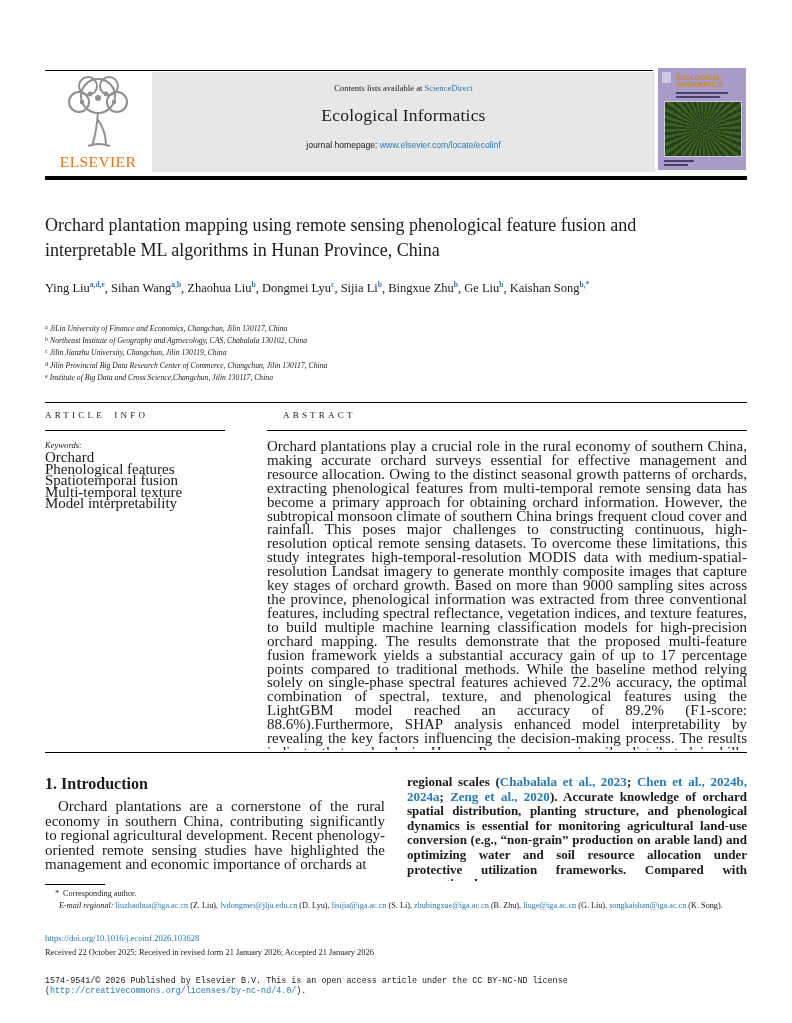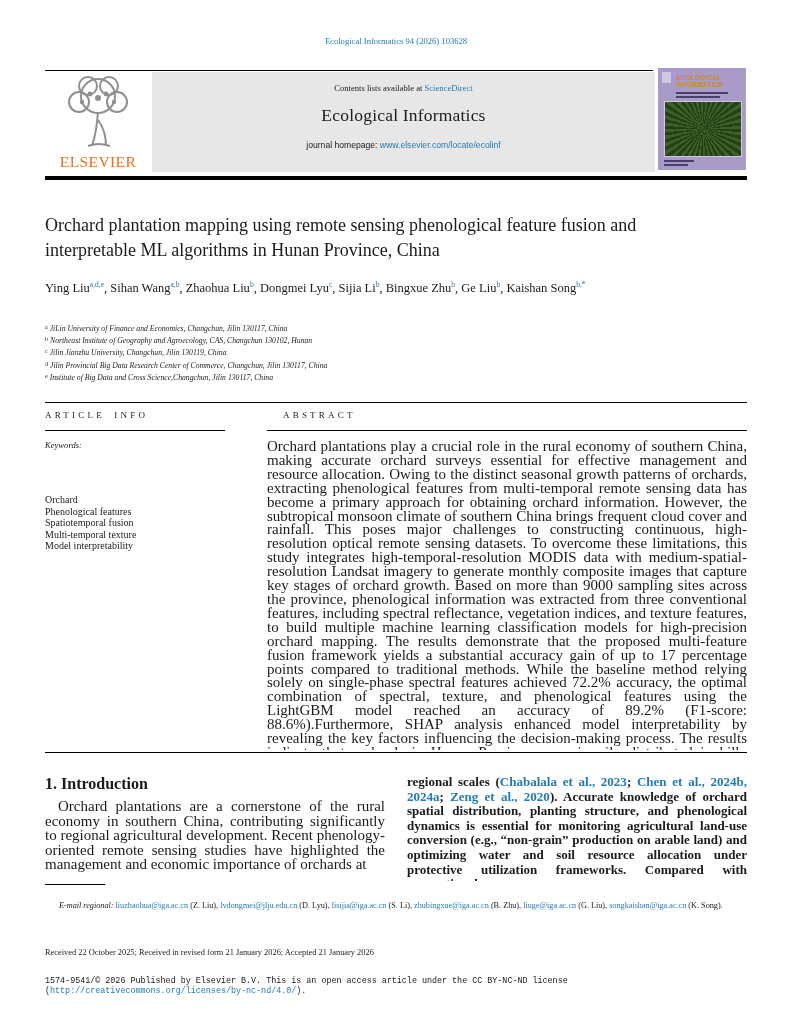--- a/index.html
+++ b/index.html
@@ -36,30 +36,30 @@
   .cover .sub2{top:28px;width:44px;}
   .cover .art{position:absolute;top:33px;left:6px;width:76px;height:54px;border:1px solid #cfc8e2;
      background:repeating-conic-gradient(#23401a 0deg 5deg,#3d6123 5deg 10deg);}
   .cover .bline1,.cover .bline2{position:absolute;left:6px;height:2px;background:#4a3f6b;}
   .cover .bline1{top:92px;width:30px;}
   .cover .bline2{top:96px;width:24px;}
 
   
   .atitle{top:213px;left:45px;width:625px;font-size:18px;line-height:24.5px;}
   .authors{top:276px;left:45px;width:655px;font-size:12.5px;line-height:17.5px;}
-  .authors sup{font-size:7.5px;vertical-align:5px;}
+  .authors sup{font-size:7.5px;vertical-align:5px;font-weight:bold;}
   .affils{top:322px;left:45px;width:660px;font-size:7.7px;line-height:11.2px;font-style:italic;}
   .affils sup{font-style:normal;font-size:6px;margin-right:2px;vertical-align:2px;}
 
   
   .sec-rule-top{top:402px;left:45px;width:702px;height:1px;}
   .info-head{top:410px;left:45px;font-size:9px;letter-spacing:3.2px;word-spacing:4px;}
   .info-rule{top:430px;left:45px;width:180px;height:1px;}
   .kw-label{top:440px;left:45px;font-size:8.6px;}
-  .kw-list{top:452px;left:45px;width:190px;font-size:10px;line-height:11.6px;margin-top:42px;}
+  .kw-list{top:452px;left:45px;width:190px;font-size:15px;line-height:11.6px;}
   .abs-head{top:410px;left:267px;font-size:9px;letter-spacing:3.2px;margin-left:16px;}
   .abs-rule{top:430px;left:267px;width:480px;height:1px;}
   .abs-text{top:440px;left:267px;width:480px;height:310px;overflow:hidden;
             font-size:15px;line-height:13.9px;}
   .sec-rule-bot{top:752px;left:45px;width:702px;height:1px;}
 
   
   .intro-head{top:775px;left:45px;font-size:16px;font-weight:bold;}
   .intro-col1{top:799px;left:45px;width:340px;height:82px;overflow:hidden;
               font-size:15px;line-height:14.6px;text-indent:13px;}
@@ -75,21 +75,20 @@
   .doi{top:933px;left:45px;width:700px;font-size:8.6px;}
   .received{top:948px;left:45px;width:702px;font-size:8.4px;}
   .available{top:962px;left:45px;width:702px;font-size:8.4px;}
   .copyright{top:976px;left:45px;width:702px;font-size:8.4px;font-family:Liberation Mono, monospace;}
 </style>
 </head>
 <body>
 
 <div class="page">
 
-  <div class="abs head-cite center lnk">Ecological Informatics 94 (2026) 103628</div>
 
   <div class="abs rule thin-rule-top"></div>
 
   <div class="abs elsevier">
     <svg width="104" height="84" viewBox="0 0 104 84" style="position:absolute;top:0;left:0;">
       <g stroke="#8f8f8f" fill="none" stroke-width="2">
         <circle cx="52" cy="24" r="17"></circle>
         <circle cx="33" cy="30" r="10"></circle>
         <circle cx="71" cy="30" r="10"></circle>
         <circle cx="42" cy="14" r="9"></circle>
@@ -131,21 +130,21 @@
   <div class="abs rule thick-rule"></div>
 
   <div class="abs atitle">Orchard plantation mapping using remote sensing phenological feature fusion and interpretable ML algorithms in Hunan Province, China</div>
 
   <div class="abs authors">
     <span><span>Ying Liu</span><sup class="lnk">a,d,e</sup><span>, </span></span><span><span>Sihan Wang</span><sup class="lnk">a,b</sup><span>, </span></span><span><span>Zhaohua Liu</span><sup class="lnk">b</sup><span>, </span></span><span><span>Dongmei Lyu</span><sup class="lnk">c</sup><span>, </span></span><span><span>Sijia Li</span><sup class="lnk">b</sup><span>, </span></span><span><span>Bingxue Zhu</span><sup class="lnk">b</sup><span>, </span></span><span><span>Ge Liu</span><sup class="lnk">b</sup><span>, </span></span><span><span>Kaishan Song</span><sup class="lnk">b,*</sup></span>
   </div>
 
   <div class="abs affils">
     <div><sup>a</sup><span>JiLin University of Finance and Economics, Changchun, Jilin 130117, China</span></div>
-    <div><sup>b</sup><span>Northeast Institute of Geography and Agroecology, CAS, Changchun 130102, Hunan</span></div>
+    <div><sup>b</sup><span>Northeast Institute of Geography and Agroecology, CAS, Chabalala 130102, China</span></div>
     <div><sup>c</sup><span>Jilin Jianzhu University, Changchun, Jilin 130119, China</span></div>
     <div><sup>d</sup><span>Jilin Provincial Big Data Research Center of Commerce, Changchun, Jilin 130117, China</span></div>
     <div><sup>e</sup><span>Institute of Big Data and Cross Science,Changchun, Jilin 130117, China</span></div>
   </div>
 
   <div class="abs rule sec-rule-top"></div>
 
   <div class="abs info-head">ARTICLE INFO</div>
   <div class="abs rule info-rule"></div>
   <div class="abs kw-label it">Keywords:</div>
@@ -163,21 +162,23 @@
 
   <div class="abs rule sec-rule-bot"></div>
 
   <div class="abs intro-head">1. Introduction</div>
   <div class="abs intro-col1 just">Orchard plantations are a cornerstone of the rural economy in southern China, contributing significantly to regional agricultural development. Recent phenology-oriented remote sensing studies have highlighted the management and economic importance of orchards at</div>
   <div class="abs intro-col2 just">
     <span>regional scales (</span><span class="lnk">Chabalala et al., 2023</span><span>; </span><span class="lnk">Chen et al., 2024b, 2024a</span><span>; </span><span class="lnk">Zeng et al., 2020</span><span>). Accurate knowledge of orchard spatial distribution, planting structure, and phenological dynamics is essential for monitoring agricultural land-use conversion (e.g., “non-grain” production on arable land) and optimizing water and soil resource allocation under protective utilization frameworks. Compared with conventional survey</span>
   </div>
 
   <div class="abs rule fn-rule"></div>
+  <div class="abs fn-corr"><span class="star">*</span><span>Corresponding author.</span></div>
   <div class="abs fn-emails">
     <span class="it lead">E-mail regional:</span>
     <span> <a class="lnk">liuzhaohua@iga.ac.cn</a><span> (Z. Liu), </span></span><span><a class="lnk">lvdongmei@jlju.edu.cn</a><span> (D. Lyu), </span></span><span><a class="lnk">lisijia@iga.ac.cn</a><span> (S. Li), </span></span><span><a class="lnk">zhubingxue@iga.ac.cn</a><span> (B. Zhu), </span></span><span><a class="lnk">liuge@iga.ac.cn</a><span> (G. Liu), </span></span><span><a class="lnk">songkaishan@iga.ac.cn</a><span> (K. Song).</span></span>
   </div>
 
+  <div class="abs doi"><a class="lnk">https://doi.org/10.1016/j.ecoinf.2026.103628</a></div>
   <div class="abs received">Received 22 October 2025; Received in revised form 21 January 2026; Accepted 21 January 2026</div>
   <div class="abs copyright"><span>1574-9541/© 2026 Published by Elsevier B.V. This is an open access article under the CC BY-NC-ND license (</span><a class="lnk">http://creativecommons.org/licenses/by-nc-nd/4.0/</a><span>).</span></div>
 
 </div>
 
 </body></html>

